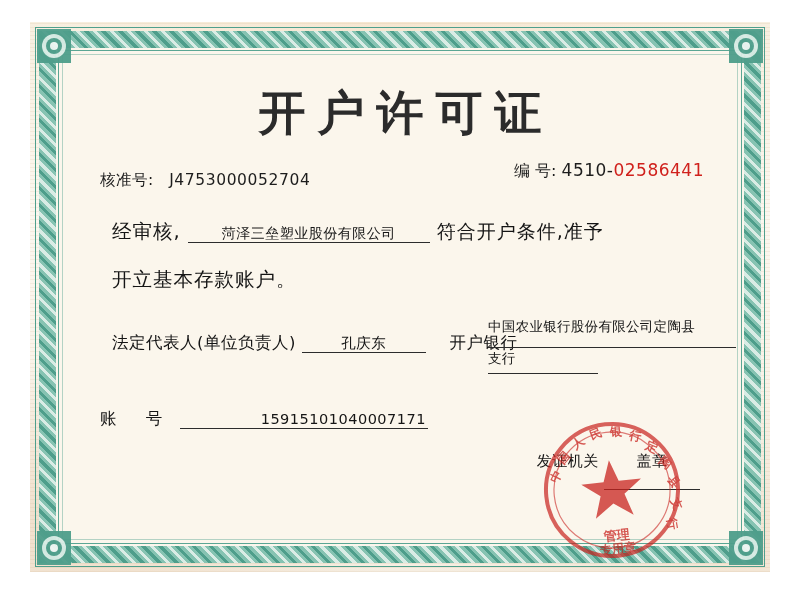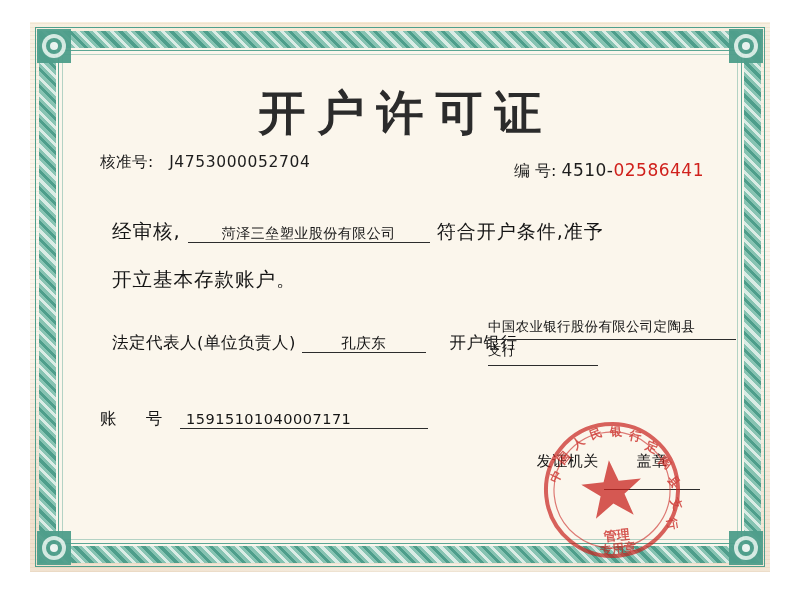--- a/index.html
+++ b/index.html
@@ -142,21 +142,21 @@
     font-weight: bold;
     letter-spacing: 12px;
     color: #2b2b2b;
     text-indent: 12px;
     white-space: nowrap;
   }
 
   .row-approval {
     position: absolute;
     left: 30px;
-    top: 92px;
+    top: 110px;
     font-size: 15.5px;
     color: #1d1d1d;
     letter-spacing: 0.5px;
     white-space: nowrap;
   }
   .row-approval .val {
     margin-left: 10px;
     font-family: "DejaVu Sans", "Liberation Sans", sans-serif;
     letter-spacing: 0.6px;
   }
@@ -231,21 +231,21 @@
     top: 256px;
     width: 248px;
     font-size: 13.5px;
     color: #151515;
     line-height: 20px;
     letter-spacing: 0.3px;
   }
   .bank-value .l1 {
     display: block;
     border-bottom: 1px solid #2c2c2c;
-    padding-bottom: 3px;
+    padding-bottom: 11px;
   }
   .bank-value .l2 {
     display: block;
     width: 110px;
     border-bottom: 1px solid #2c2c2c;
     padding-bottom: 5px;
   }
 
   .row-account {
     position: absolute;
@@ -253,21 +253,21 @@
     top: 348px;
     font-size: 16.5px;
     color: #151515;
     letter-spacing: 0.5px;
     white-space: nowrap;
   }
   .row-account .lbl { letter-spacing: 12px; }
   .row-account .fill-acct {
     width: 240px;
     font-size: 14.5px;
-    text-align: left;
+    text-align: right;
     padding-left: 6px;
   }
 
   .row-issuer {
     position: absolute;
     right: 30px;
     top: 392px;
     font-size: 15px;
     color: #151515;
     letter-spacing: 0.5px;

